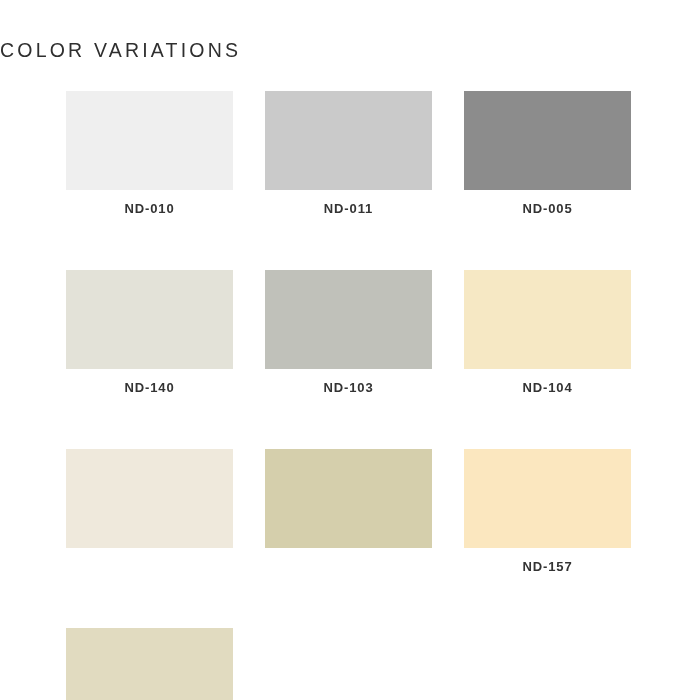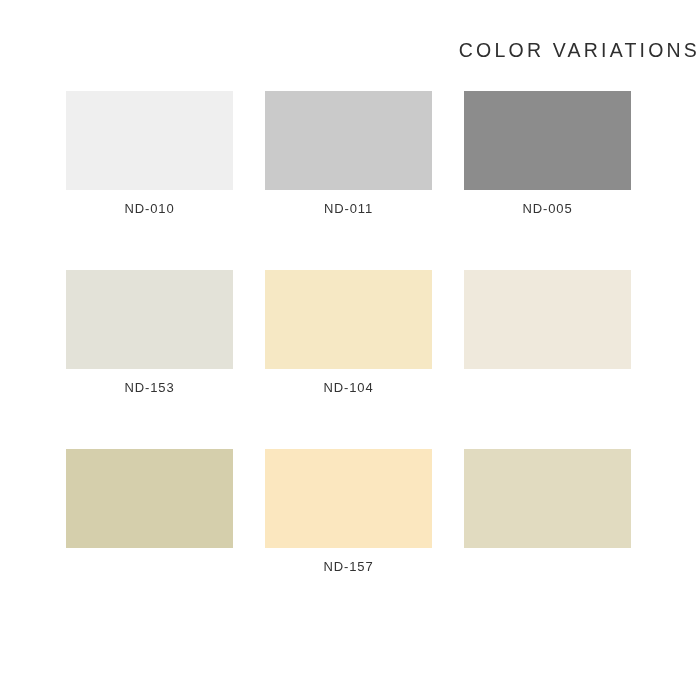--- a/index.html
+++ b/index.html
@@ -17,21 +17,21 @@
     position: relative;
     width: 700px;
     height: 700px;
     box-sizing: border-box;
   }
   .page-title {
     position: absolute;
     top: 38px;
     left: 0;
     width: 700px;
-    text-align: right;
+    text-align: left;
     font-size: 19.5px;
     letter-spacing: 3.2px;
     color: #2f2f2f;
     font-weight: 400;
     line-height: 24px;
     white-space: nowrap;
   }
   .swatch-grid {
     position: absolute;
     top: 91px;
@@ -52,20 +52,21 @@
   }
   .swatch-label {
     display: block;
     margin-top: 10px;
     text-align: center;
     font-size: 13px;
     letter-spacing: 0.9px;
     color: #333333;
     line-height: 18px;
     white-space: nowrap;
+    font-weight: bold;
   }
 </style>
 </head>
 <body>
 
 <div class="page">
 
   <div class="page-title">COLOR VARIATIONS</div>
 
   <div class="swatch-grid">
@@ -76,21 +77,25 @@
       <div class="swatch-cell">
         <span class="swatch-chip" style="background-color: rgb(202, 202, 202);"></span>
         <span class="swatch-label">ND-011</span>
       </div>
       <div class="swatch-cell">
         <span class="swatch-chip" style="background-color: rgb(140, 140, 140);"></span>
         <span class="swatch-label">ND-005</span>
       </div>
       <div class="swatch-cell">
         <span class="swatch-chip" style="background-color: rgb(227, 226, 216);"></span>
-        <span class="swatch-label">ND-153</span>
+        <span class="swatch-label">ND-140</span>
+      </div>
+      <div class="swatch-cell">
+        <span class="swatch-chip" style="background-color: rgb(192, 193, 186);"></span>
+        <span class="swatch-label">ND-103</span>
       </div>
       <div class="swatch-cell">
         <span class="swatch-chip" style="background-color: rgb(246, 232, 196);"></span>
         <span class="swatch-label">ND-104</span>
       </div>
       <div class="swatch-cell">
         <span class="swatch-chip" style="background-color: rgb(239, 233, 220);"></span>
       </div>
       <div class="swatch-cell">
         <span class="swatch-chip" style="background-color: rgb(213, 207, 172);"></span>

